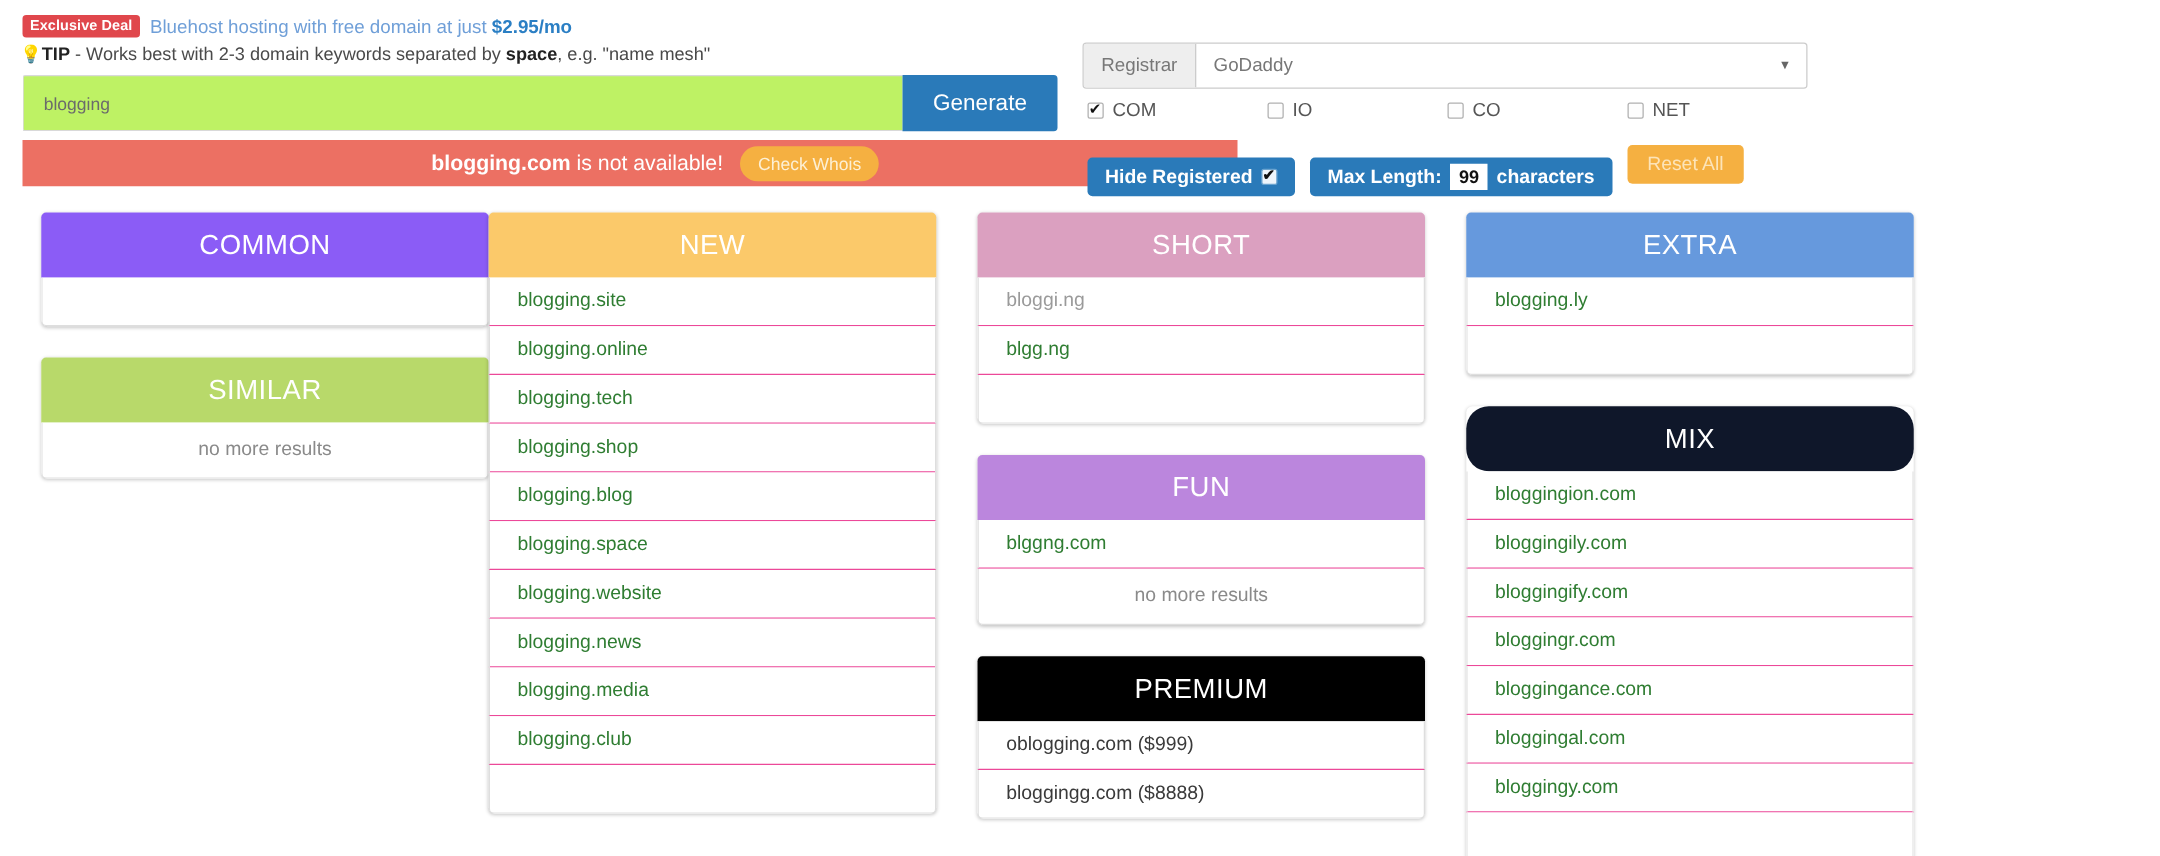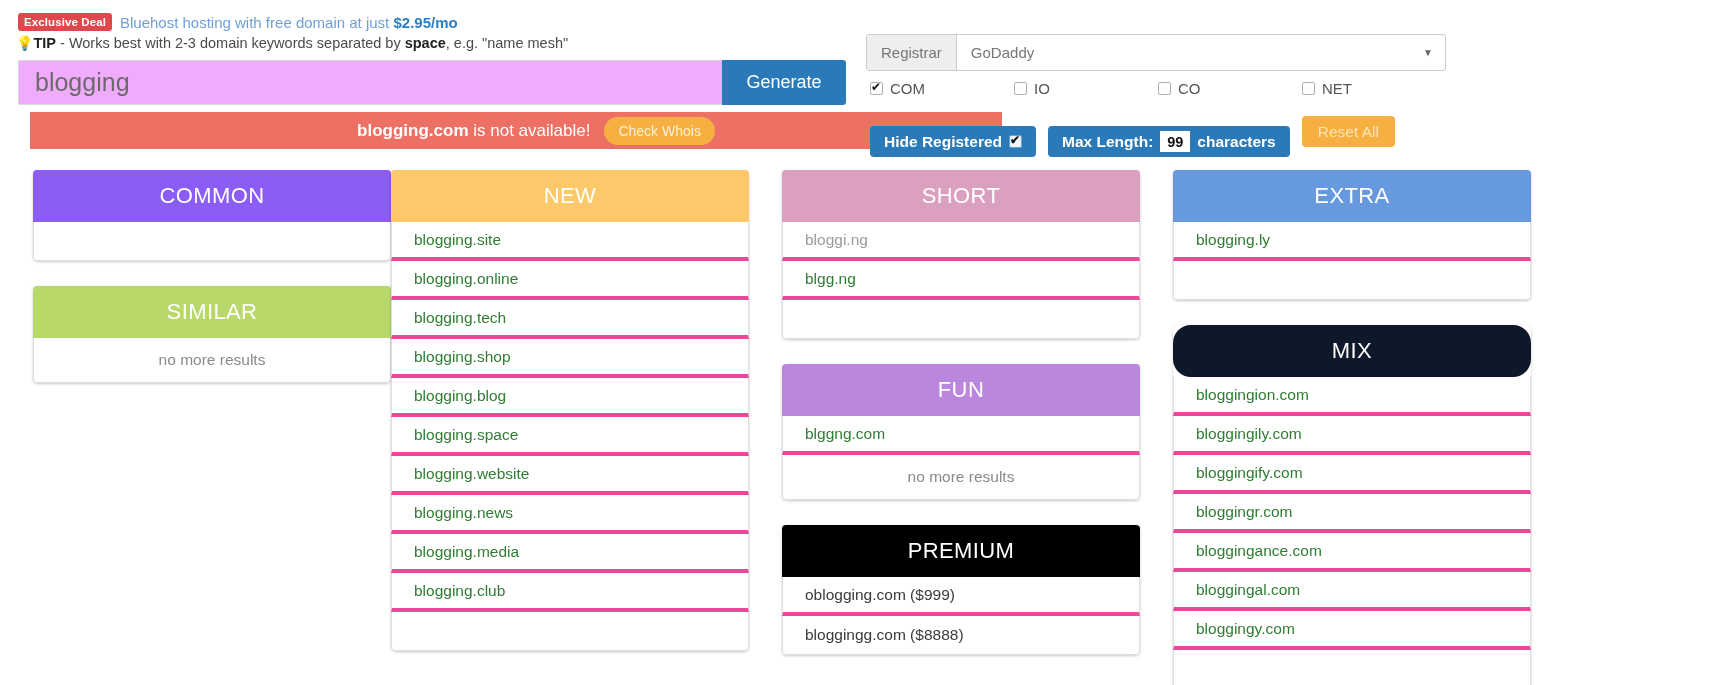--- a/index.html
+++ b/index.html
@@ -23,33 +23,33 @@
   .promo-price { color: #2b7fc4; font-weight: bold; }
 
   .tip { position: absolute; left: 16px; top: 35px; font-size: 14.5px; color: #4a4a4a; white-space: nowrap; }
   .bulb { font-size: 14px; color: #333; }
   .tip b { color: #222; }
 
   
   .search-wrap { position: absolute; left: 18px; top: 60px; width: 828px; height: 45px; display: flex; }
   .search-input {
     flex: 1; height: 45px; border: 1px solid #d9d9d9; border-right: none;
-    background: #f0abfc; font-size: 25px; color: #6b6b6b; padding: 0 16px;
+    background: #bef264; font-size: 14px; color: #6b6b6b; padding: 0 16px;
     font-family: "Liberation Sans", sans-serif; outline: none;
     border-radius: 2px 0 0 2px;
   }
   .generate-btn {
     width: 124px; height: 45px; background: #2a7ab9; color: #fff;
     border: none; font-size: 18px; cursor: pointer;
     font-family: "Liberation Sans", sans-serif; border-radius: 0 3px 3px 0;
   }
 
   
   .avail-banner {
-    position: absolute; left: 30px; top: 112px; width: 972px; height: 37px;
+    position: absolute; left: 18px; top: 112px; width: 972px; height: 37px;
     background: #ec7063; display: flex; align-items: center; justify-content: center;
     color: #ffffff; font-size: 17px; gap: 14px; padding-left: 40px;
   }
   .avail-banner .dom { font-weight: bold; }
   .whois-btn {
     background: #f5b041; color: #fdf0d5; border: none; border-radius: 16px;
     padding: 6px 14px; font-size: 14px; cursor: pointer;
     font-family: "Liberation Sans", sans-serif;
   }
 
@@ -109,21 +109,21 @@
   .col-inner { width: 358px; }
 
   .card { margin-bottom: 25px; border-radius: 5px; box-shadow: 0 1px 3px rgba(0,0,0,.22); background: #fff; }
   .card-head {
     height: 52px; display: flex; align-items: center; justify-content: center;
     color: #ffffff; font-size: 22px; border-radius: 4px 4px 0 0; letter-spacing: .4px;
   }
   .card-body { border-radius: 0 0 4px 4px; overflow: hidden; }
   .row {
     height: 39px; display: flex; align-items: center; padding-left: 22px;
-    font-size: 15.5px; color: #2f7d32; border-bottom: 4px solid #ec4899;
+    font-size: 15.5px; color: #2f7d32; border-bottom: 1px solid #ec4899;
     border-left: 1px solid #dedede; border-right: 1px solid #dedede;
     background: #fff; cursor: pointer;
   }
   .row:last-child { border-bottom: 1px solid #dedede; border-radius: 0 0 4px 4px; }
   .row.taken { color: #9a9a9a; cursor: default; }
   .row.empty { cursor: default; }
   .row.note {
     justify-content: center; padding-left: 0; color: #8a8a8a; height: 45px; cursor: default;
   }
   .row.premium-row { color: #3a3a3a; text-align: right; }

